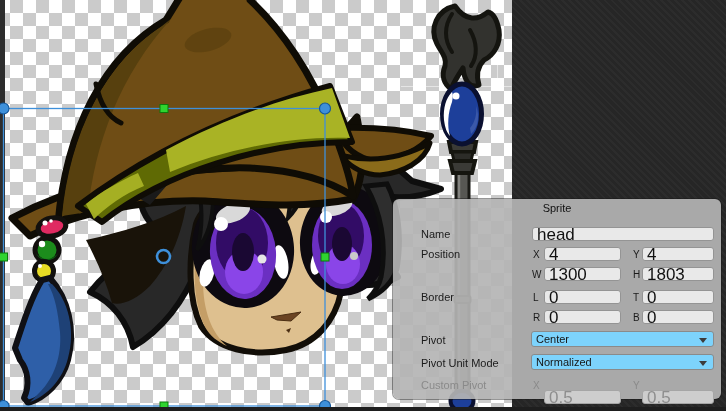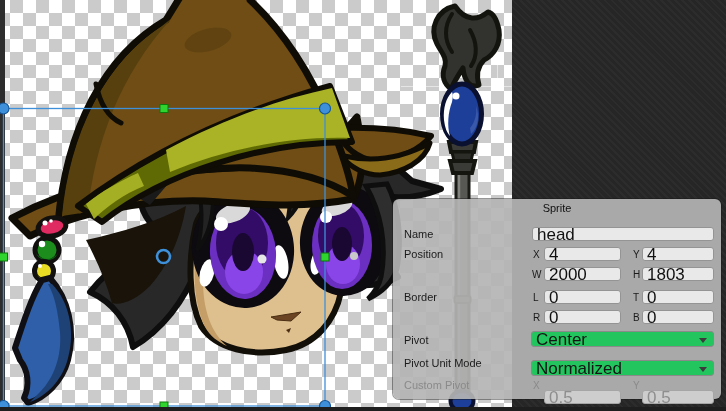--- a/index.html
+++ b/index.html
@@ -14,31 +14,31 @@
   .editor-dark{position:absolute;left:512px;top:0;width:214px;height:411px;
     background:repeating-linear-gradient(45deg,#2c2c2c 0 2px,#262626 2px 5px);}
   .bottom-bar{position:absolute;left:0;top:407px;width:726px;height:4px;background:#1e1e1e;z-index:5;}
   svg.art{position:absolute;left:0;top:0;z-index:2;}
 
   
   .panel{position:absolute;left:393px;top:199px;width:328px;height:200px;z-index:6;
          background:rgba(180,180,180,0.92);border-radius:6px;
          box-shadow:0 0 0 1px rgba(25,25,25,0.45);color:#1b1b1b;font-size:11px;}
   .panel .title{position:absolute;top:3px;left:0;width:100%;text-align:center;color:#111;}
-  .plabel{position:absolute;left:11px;color:#1b1b1b;white-space:nowrap;}
+  .plabel{position:absolute;left:28px;color:#1b1b1b;white-space:nowrap;}
   .plabel.dis{color:#8a8a8a;}
   .field{position:absolute;height:14px;line-height:14px;background:#e9e9e9;
          border:1px solid #949494;border-radius:3px;padding:0 4px;color:#111;
          font-size:17px;box-sizing:border-box;overflow:hidden;}
   .field.dis{background:#cdcdcd;color:#8e8e8e;border-color:#a5a5a5;margin-top:12px;}
   .prefix{position:absolute;font-size:10px;color:#1b1b1b;}
   .prefix.dis{color:#8a8a8a;}
   .dropdown{position:absolute;left:138px;width:183px;height:16px;line-height:15px;
-            background:#22c55e;border:1px solid #8a8a8a;border-radius:3px;
-            padding:0 4px;color:#151515;font-size:17px;box-sizing:border-box;}
+            background:#7dd3fc;border:1px solid #8a8a8a;border-radius:3px;
+            padding:0 4px;color:#151515;font-size:11px;box-sizing:border-box;}
   .dropdown .arrow{position:absolute;right:6px;top:6px;width:0;height:0;
             border-left:4px solid transparent;border-right:4px solid transparent;
             border-top:5px solid #3c3c3c;}
 </style>
 </head>
 <body>
 
 <div class="stage">
   <div class="checker"></div>
   <div class="left-strip"></div>
@@ -166,21 +166,21 @@
     <div class="plabel" style="top:29px">Name</div>
     <div class="field" style="left:139px;top:28px;width:182px">head</div>
 
     <div class="plabel" style="top:49px">Position</div>
     <div class="prefix" style="left:140px;top:50px">X</div>
     <div class="field" style="left:151px;top:48px;width:77px">4</div>
     <div class="prefix" style="left:240px;top:50px">Y</div>
     <div class="field" style="left:249px;top:48px;width:72px">4</div>
 
     <div class="prefix" style="left:139px;top:70px">W</div>
-    <div class="field" style="left:151px;top:68px;width:77px">2000</div>
+    <div class="field" style="left:151px;top:68px;width:77px">1300</div>
     <div class="prefix" style="left:240px;top:70px">H</div>
     <div class="field" style="left:249px;top:68px;width:72px">1803</div>
 
     <div class="plabel" style="top:92px">Border</div>
     <div class="prefix" style="left:140px;top:93px">L</div>
     <div class="field" style="left:151px;top:91px;width:77px">0</div>
     <div class="prefix" style="left:240px;top:93px">T</div>
     <div class="field" style="left:249px;top:91px;width:72px">0</div>
 
     <div class="prefix" style="left:140px;top:113px">R</div>
@@ -188,21 +188,21 @@
     <div class="prefix" style="left:240px;top:113px">B</div>
     <div class="field" style="left:249px;top:111px;width:72px">0</div>
 
     <div class="plabel" style="top:135px">Pivot</div>
     <div class="dropdown" style="top:132px">
       <span>Center</span>
       <span class="arrow"></span>
     </div>
 
     <div class="plabel" style="top:158px">Pivot Unit Mode</div>
-    <div class="dropdown" style="top:161px">
+    <div class="dropdown" style="top:155px">
       <span>Normalized</span>
       <span class="arrow"></span>
     </div>
 
     <div class="plabel dis" style="top:180px">Custom Pivot</div>
     <div class="prefix dis" style="left:140px;top:181px">X</div>
     <div class="field dis" style="left:151px;top:179px;width:77px">0.5</div>
     <div class="prefix dis" style="left:240px;top:181px">Y</div>
     <div class="field dis" style="left:249px;top:179px;width:72px">0.5</div>
   </div>

